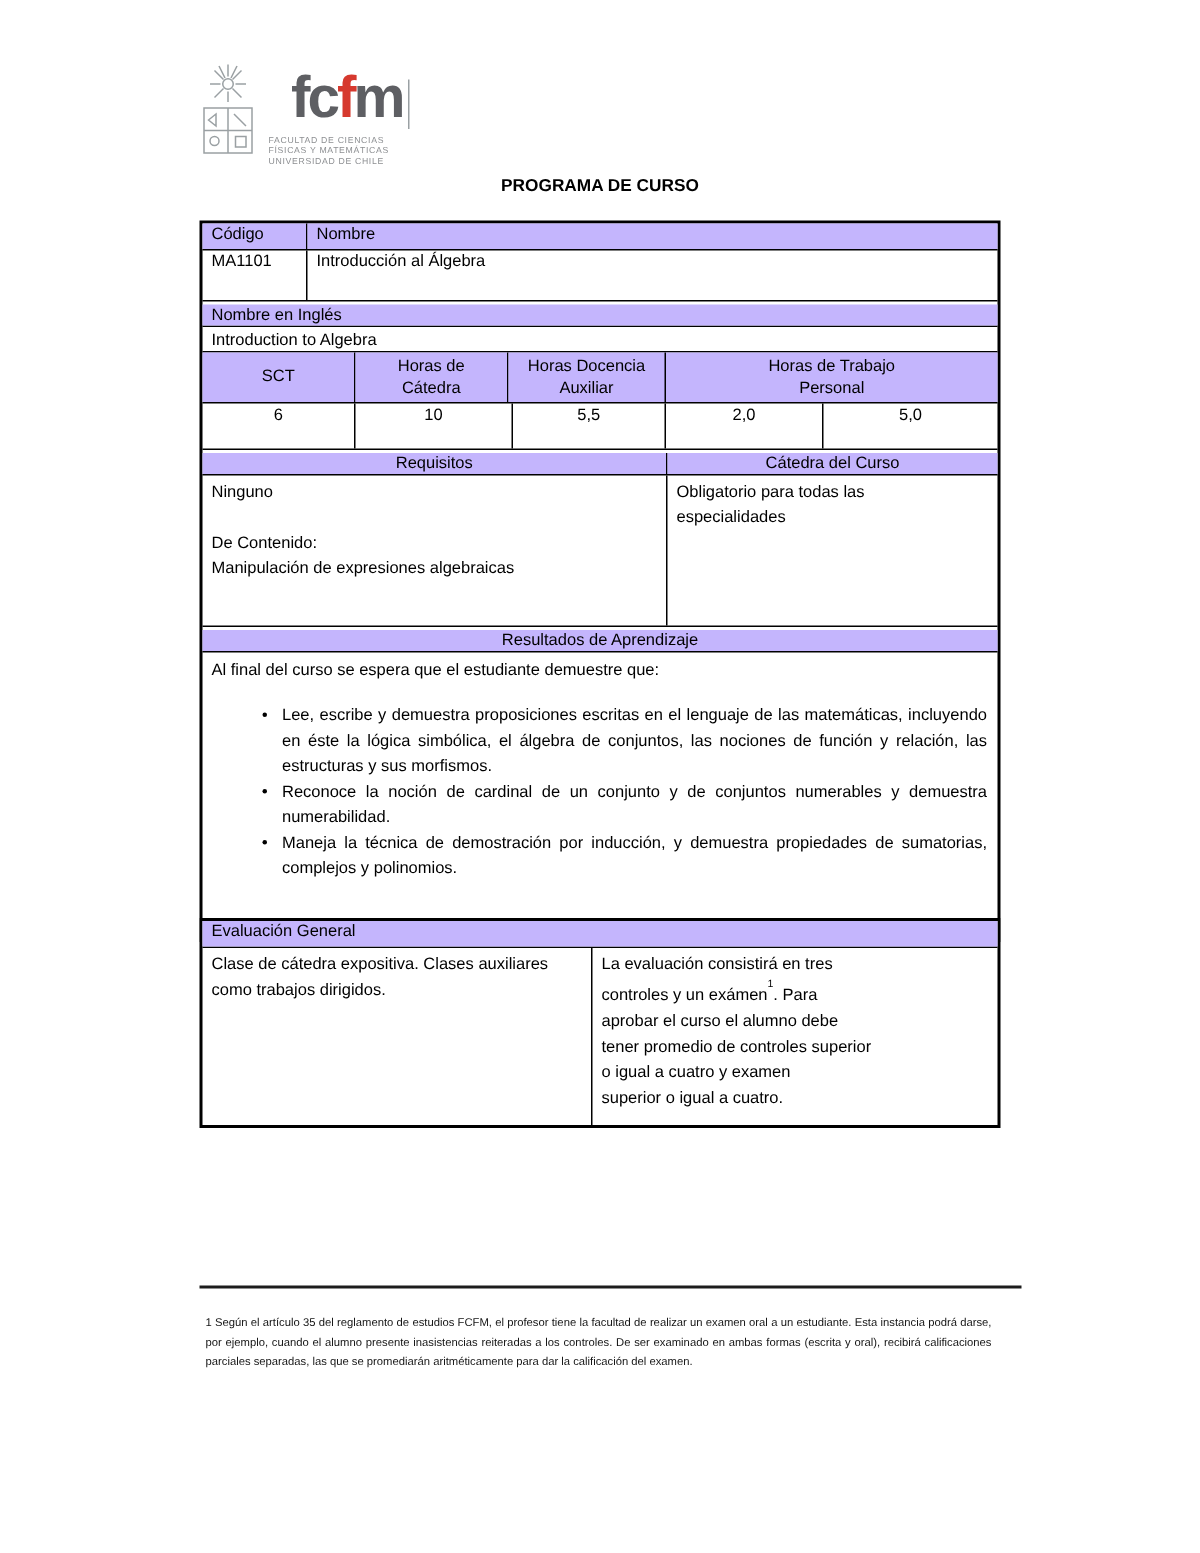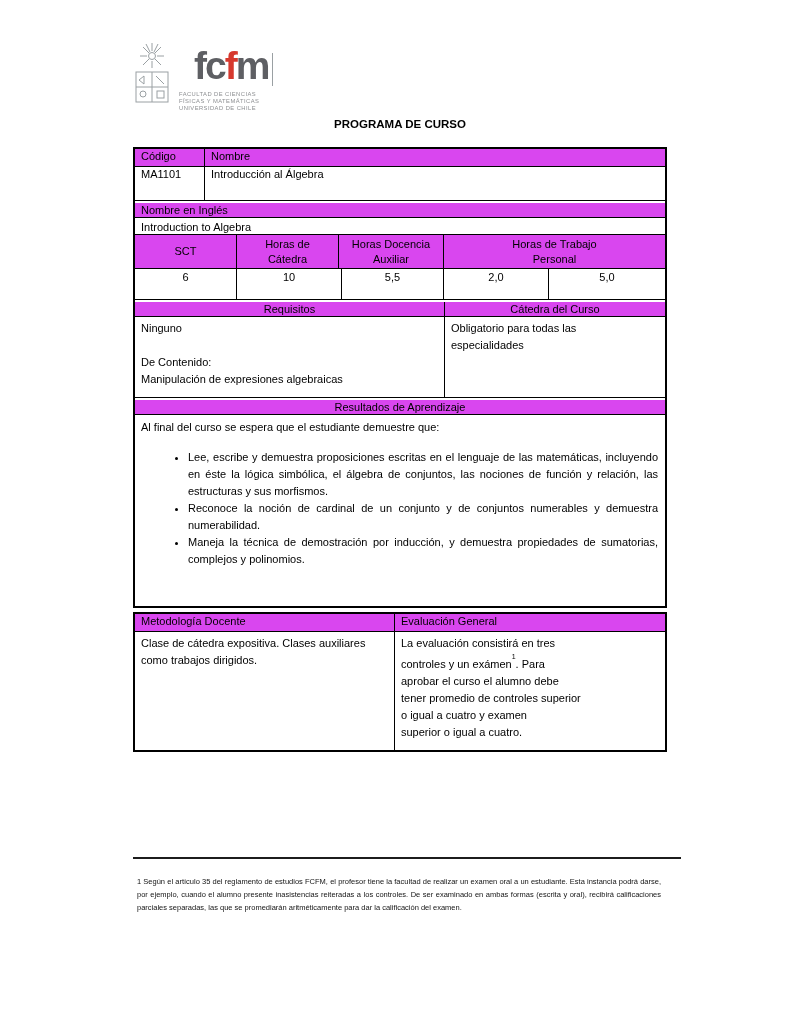--- a/index.html
+++ b/index.html
@@ -31,29 +31,29 @@
   .tbl {
     position:absolute; left:133px; width:534px; box-sizing:border-box;
     border:2px solid #000; font-size:11px; background:#fff;
   }
   .tbl1 { top:147px; }
   .tbl2 { top:612px; }
   .row { display:flex; border-bottom:1px solid #000; box-sizing:border-box; align-items:stretch; }
   .row:last-child { border-bottom:none; }
   .cell { border-right:1px solid #000; box-sizing:border-box; padding:1px 6px; overflow:hidden; }
   .cell:last-child { border-right:none; }
-  .gray .cell { background:#d946ef; }
+  .gray .cell { background:#c4b5fd; }
   .grow { flex:1 1 auto; }
   .w70  { flex:0 0 70px;  width:70px; }
   .w310 { flex:0 0 310px; width:310px; }
   .w260 { flex:0 0 260px; width:260px; }
   .c1 { flex:0 0 102px; } .c2 { flex:0 0 105px; } .c3 { flex:0 0 102px; }
   .c4 { flex:0 0 105px; } .c5 { flex:1 1 auto; }
   .h18 { height:18px; } .h34 { height:34px; } .h17 { height:17px;align-items:flex-end; }
-  .h31 { height:31px; } .h81 { height:81px; } .h167 { height:191px; } .h118 { height:118px; }
+  .h31 { height:31px; } .h81 { height:101px; } .h167 { height:191px; } .h118 { height:118px; }
   .center { text-align:center; }
   .vc { display:flex; flex-direction:column; justify-content:center; }
   .pre { white-space:pre-line; line-height:17px; }
   .pad { padding-top:3px; }
   .credit-h { line-height:15px; white-space:pre-line; }
   .credit-v { padding-top:2px; }
 
   
   .res-cell { padding:4px 6px; line-height:17px; }
   .res-cell ul { margin:13px 0 0 0; padding-left:47px; }
@@ -180,21 +180,20 @@
           <li>Maneja la técnica de demostración por inducción, y demuestra propiedades de sumatorias, complejos y polinomios.</li>
         </ul>
       </div>
     </div>
 
   </div>
 
   <div class="tbl tbl2">
 
     <div class="row h18 gray">
-      <div class="cell w260">Metodología Docente</div>
       <div class="cell grow">Evaluación General</div>
     </div>
 
     <div class="row h118">
       <div class="cell w260 pre pad">Clase  de cátedra expositiva. Clases auxiliares
 como trabajos dirigidos.</div>
       <div class="cell grow pre pad"><span>La evaluación consistirá en tres
 controles y un exámen</span><sup class="fn">1</sup><span>. Para
 aprobar el curso el alumno debe
 tener promedio de controles superior

